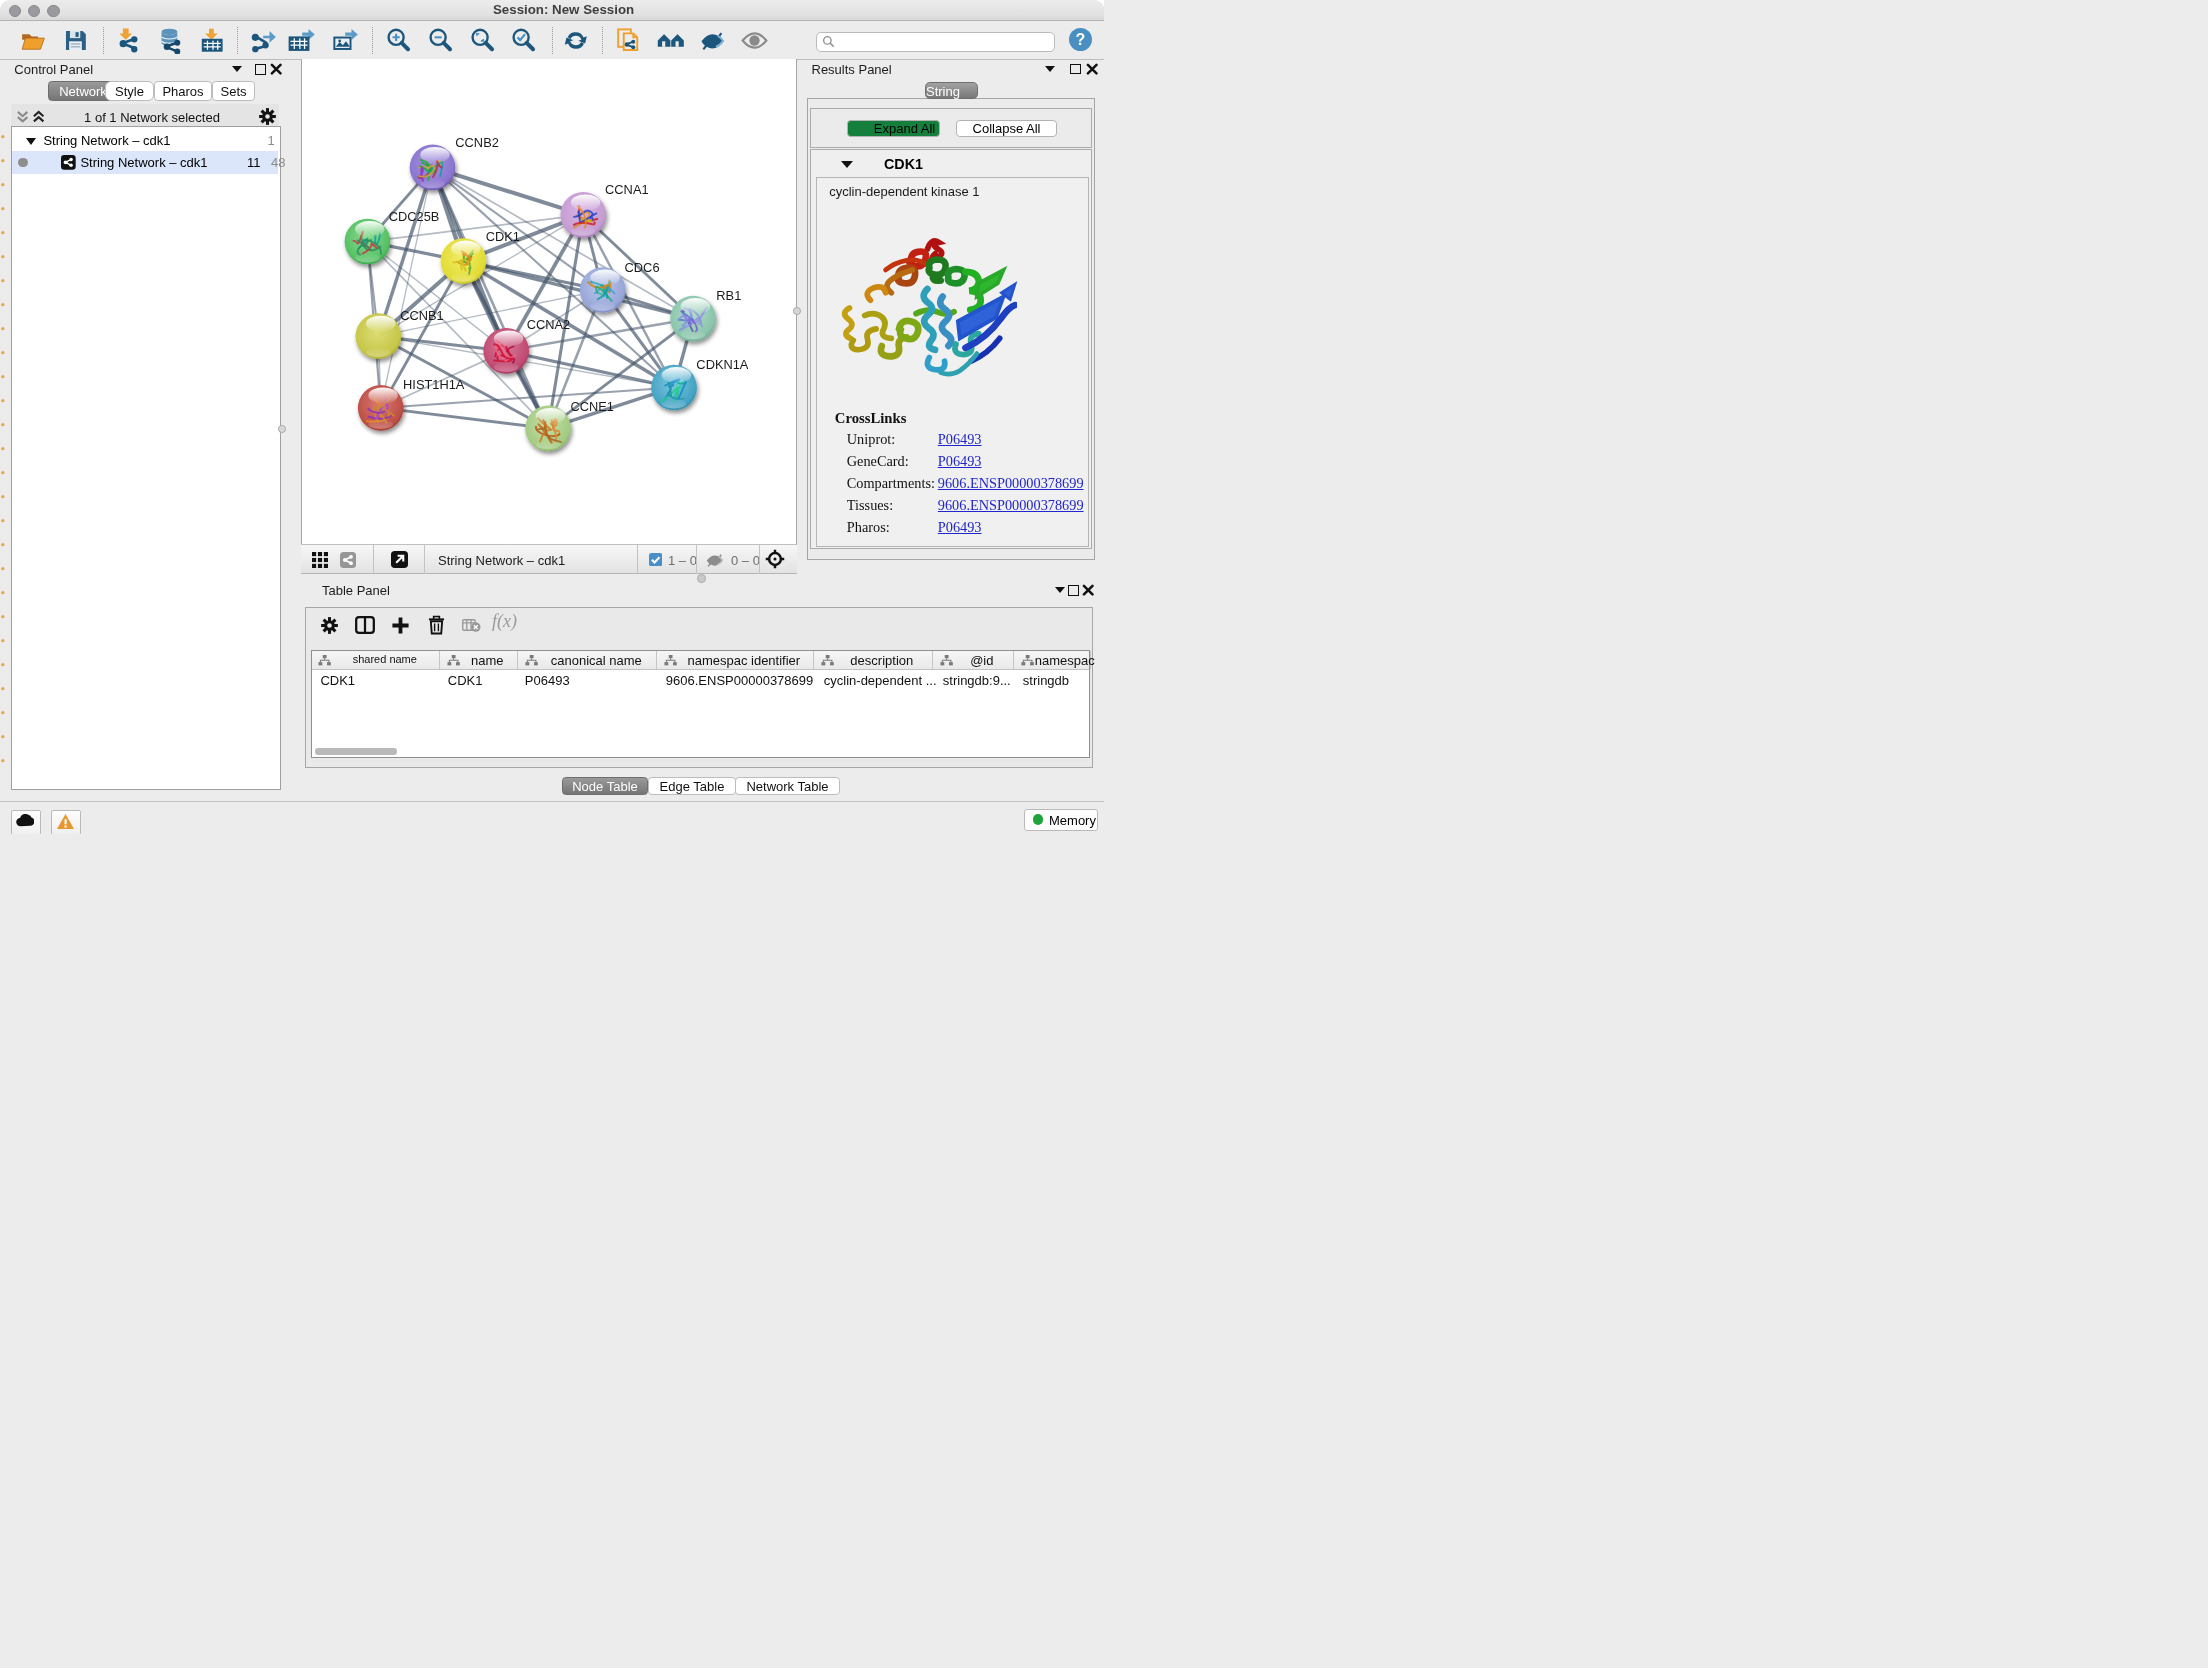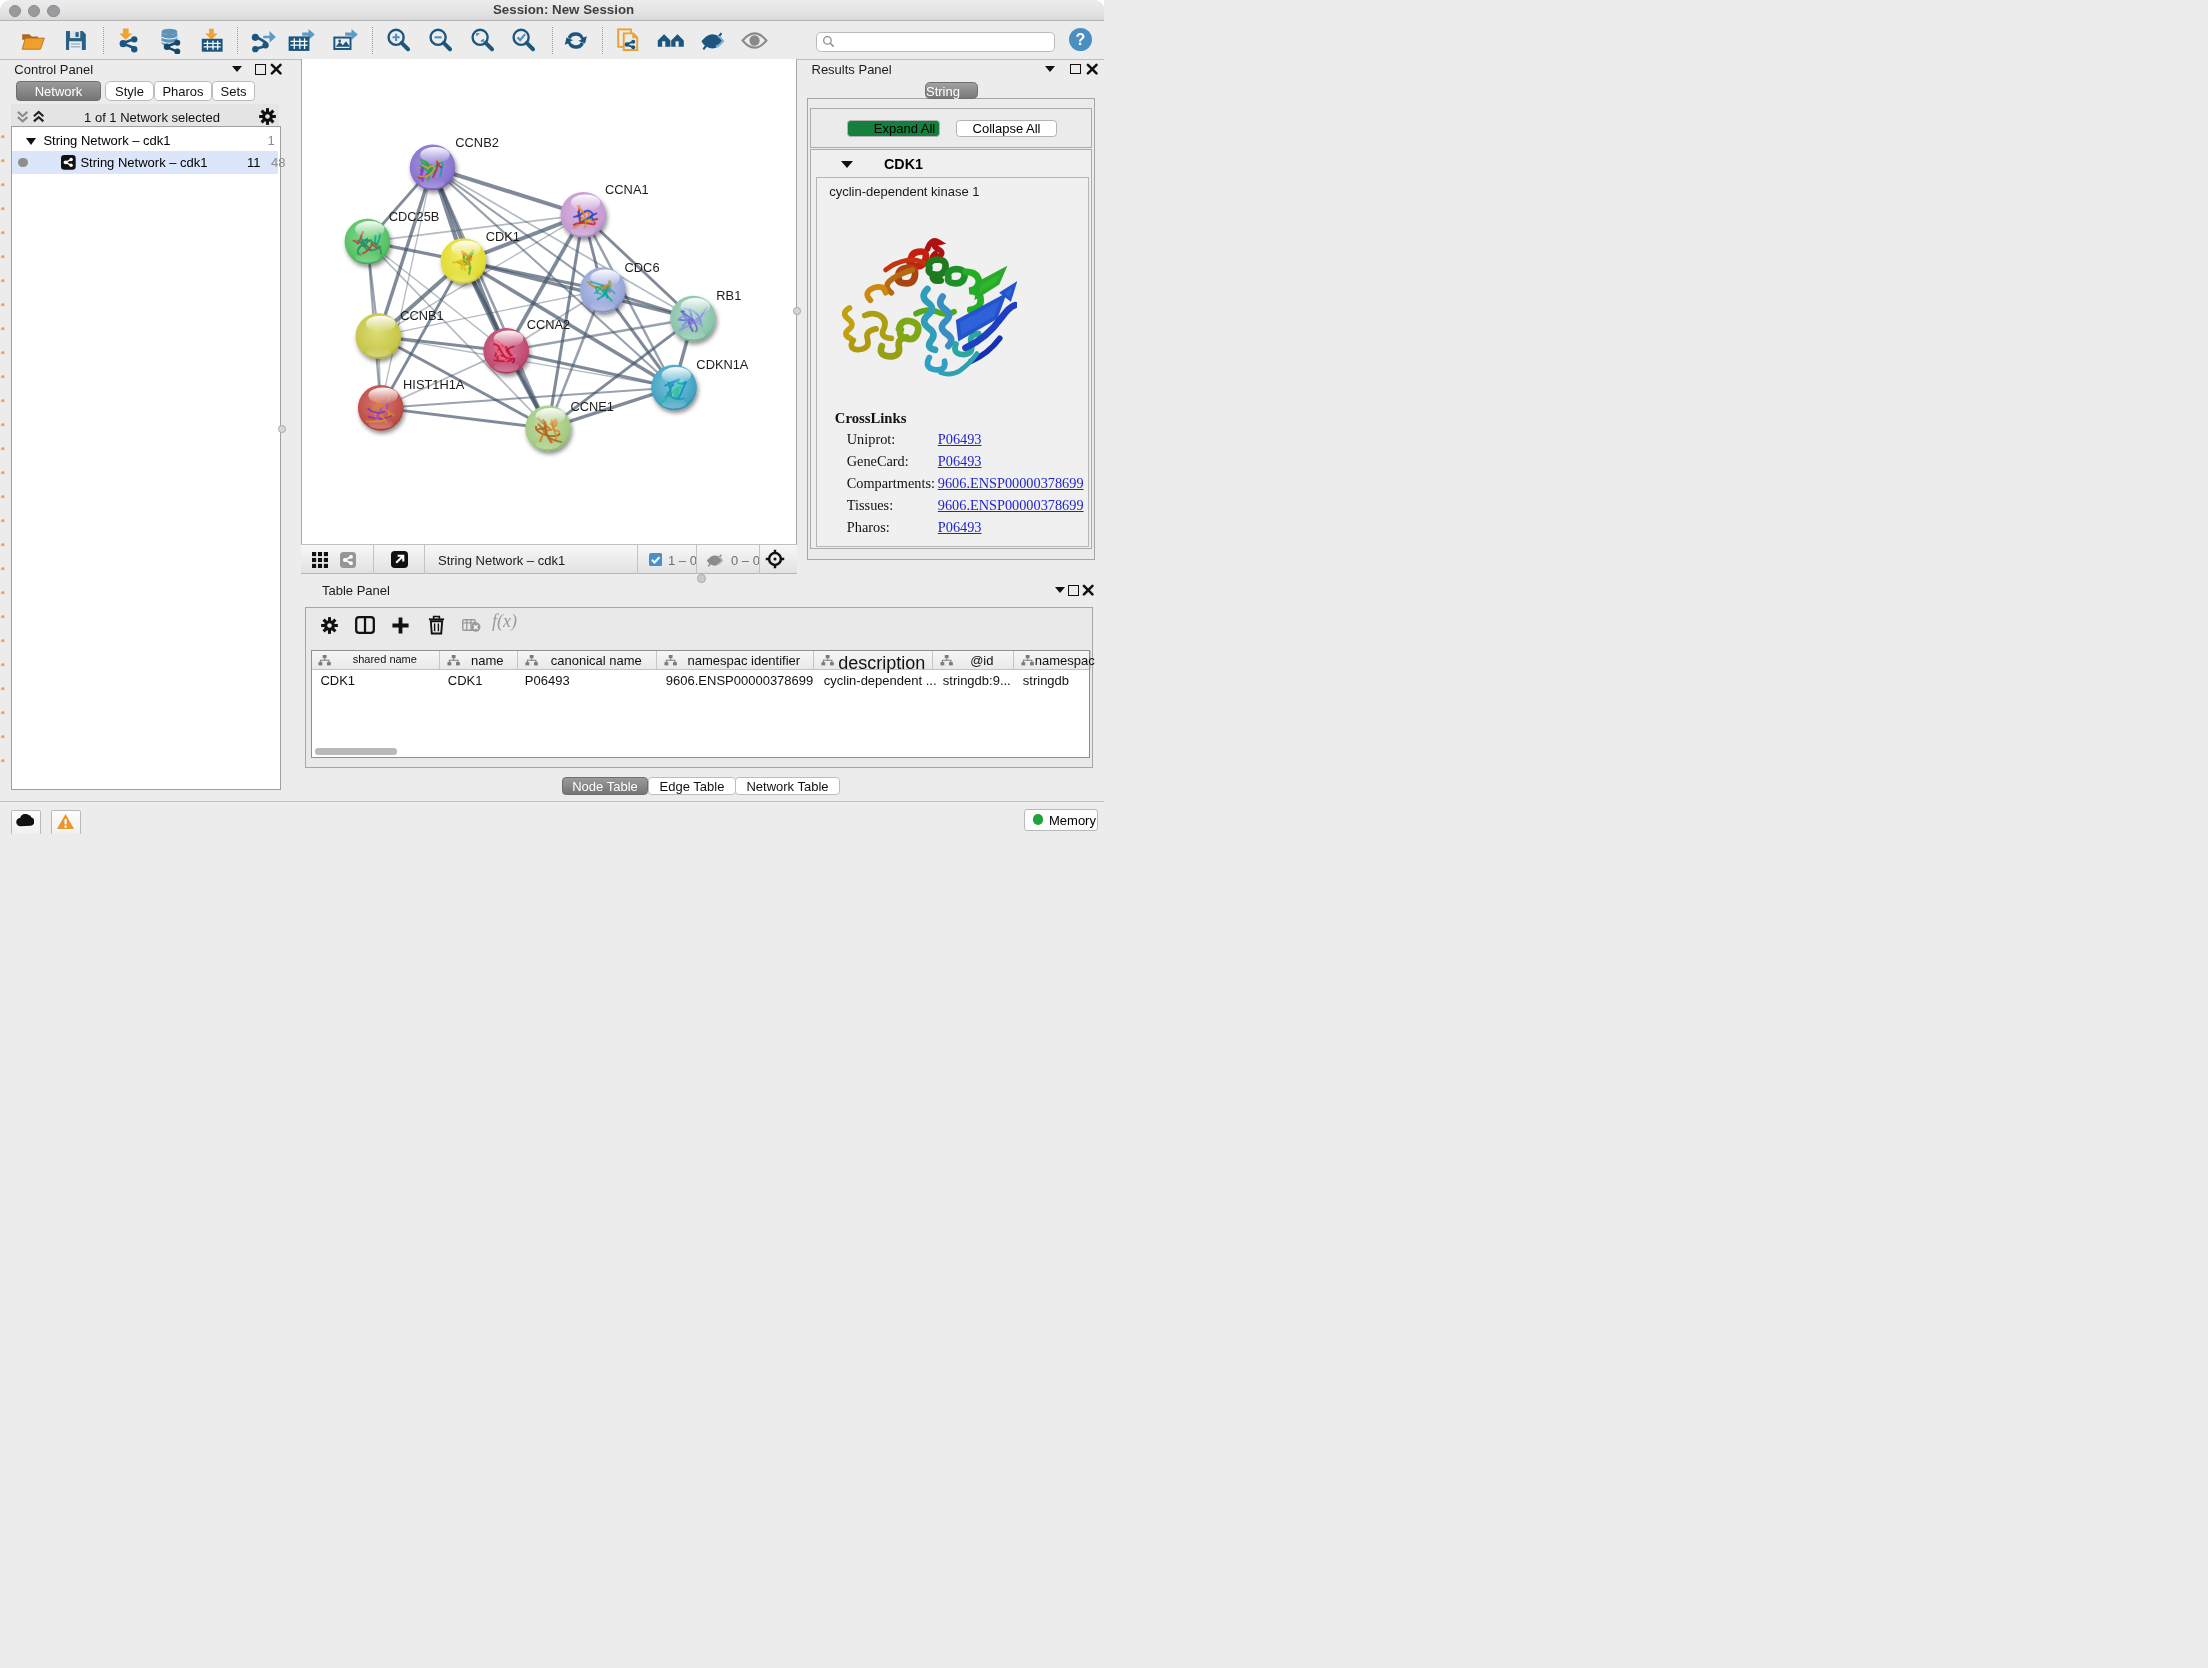--- a/index.html
+++ b/index.html
@@ -191,21 +191,21 @@
   <div id="helpq">?</div>
 </div>
 <div id="ldots" class="abs"></div>
 <div id="controlpanel">
   <div class="abs phead" style="left:14.3px;top:62px;">Control Panel</div>
   <div class="abs tri-d" style="left:232px;top:66px;"></div>
   <div class="abs maxbox" style="left:255px;top:64px;"></div>
   <svg class="abs" style="left:270px;top:63px" width="12.4" height="12.4" viewBox="0 0 13 13">
       <path d="M2 2 L11 11 M11 2 L2 11" stroke="#111" stroke-width="2.6" stroke-linecap="round"></path>
     </svg>
-  <div class="tab sel" style="left:16px;top:81px;width:85px;">Network</div>
+  <div class="tab sel" style="left:48px;top:81px;width:70px;">Network</div>
   <div class="tab" style="left:105px;top:81px;width:49px;border-radius:6px;">Style</div>
   <div class="tab" style="left:154px;top:81px;width:58px;">Pharos</div>
   <div class="tab" style="left:212px;top:81px;width:43px;">Sets</div>
   <div id="cp-grey" class="abs"></div>
   <svg class="abs" style="left:16px;top:110px" width="13.3" height="13.3" viewBox="0 0 14 14">
       <g stroke="#8a8a8a" stroke-width="2.2" fill="none">
         <path d="M2 2 l5 4.5 5-4.5"></path>
         <path d="M2 7.5 l5 4.5 5-4.5"></path>
       </g>
     </svg>
@@ -771,21 +771,21 @@
       <div class="abs" style="left:366px;top:1.9px;width:132px;text-align:center;font-size:13px;color:#111;white-space:nowrap;">namespac identifier</div>
       <div class="abs" style="left:502px;top:0;width:119px;height:18px;border-right:1px solid #c6c6c6;box-sizing:border-box;"></div>
       <svg style="position:absolute;left:509px;top:3.8px" width="13.3" height="11.4" viewBox="0 0 14 12">
           <g fill="#7a7a7a">
             <rect x="5" y="0" width="4" height="3.4"></rect>
             <rect x="0.5" y="7.5" width="4" height="3.4"></rect>
             <rect x="9.5" y="7.5" width="4" height="3.4"></rect>
           </g>
           <path d="M7 3.4 v2.2 M2.5 7.5 V5.6 h9 v1.9" stroke="#7a7a7a" stroke-width="1.1" fill="none"></path>
         </svg>
-      <div class="abs" style="left:523px;top:1.9px;width:94px;text-align:center;font-size:18px;color:#111;white-space:nowrap;">description</div>
+      <div class="abs" style="left:523px;top:1.9px;width:94px;text-align:center;font-size:13px;color:#111;white-space:nowrap;">description</div>
       <div class="abs" style="left:621px;top:0;width:81px;height:18px;border-right:1px solid #c6c6c6;box-sizing:border-box;"></div>
       <svg style="position:absolute;left:628px;top:3.8px" width="13.3" height="11.4" viewBox="0 0 14 12">
           <g fill="#7a7a7a">
             <rect x="5" y="0" width="4" height="3.4"></rect>
             <rect x="0.5" y="7.5" width="4" height="3.4"></rect>
             <rect x="9.5" y="7.5" width="4" height="3.4"></rect>
           </g>
           <path d="M7 3.4 v2.2 M2.5 7.5 V5.6 h9 v1.9" stroke="#7a7a7a" stroke-width="1.1" fill="none"></path>
         </svg>
       <div class="abs" style="left:642px;top:1.9px;width:56px;text-align:center;font-size:13px;color:#111;white-space:nowrap;">@id</div>

